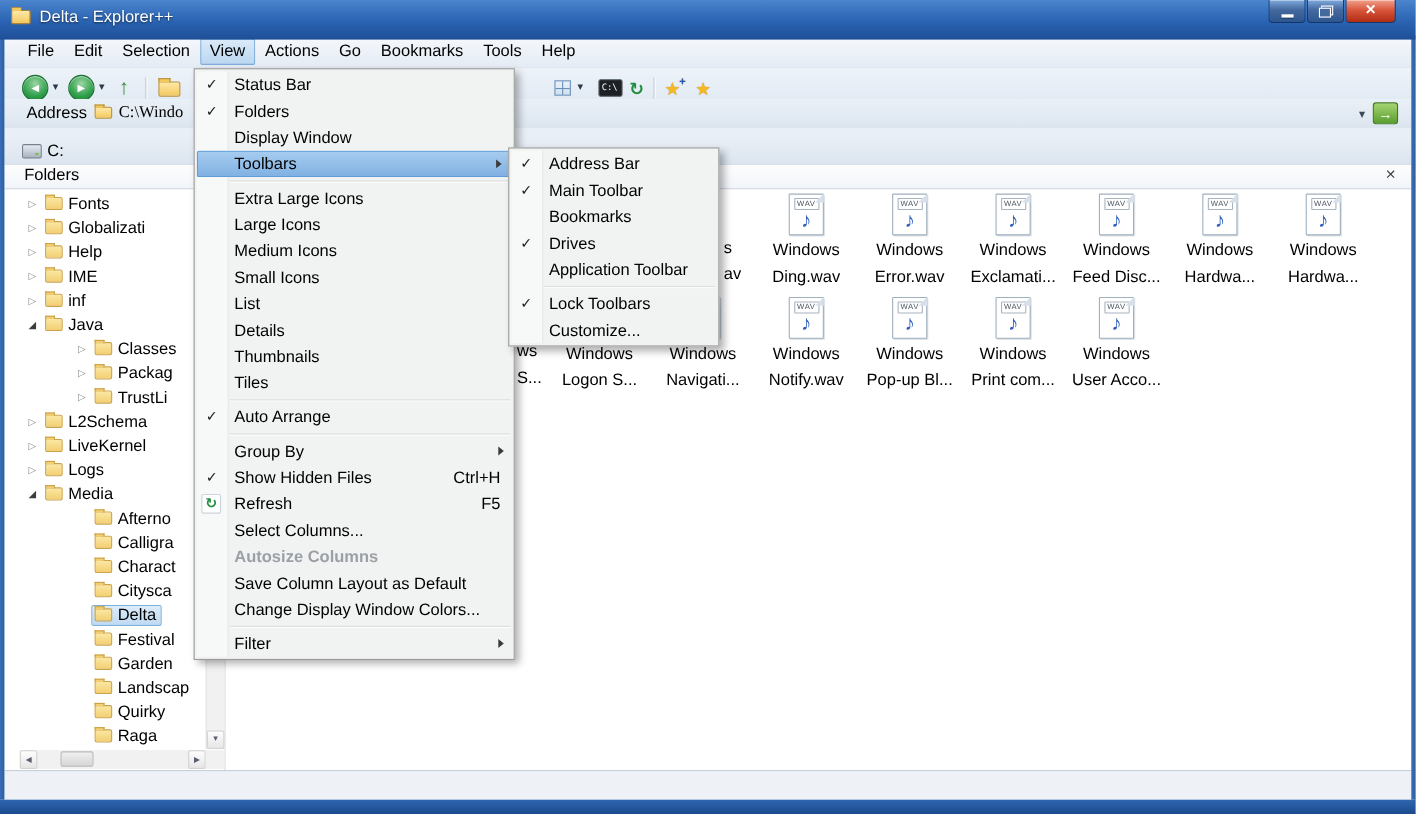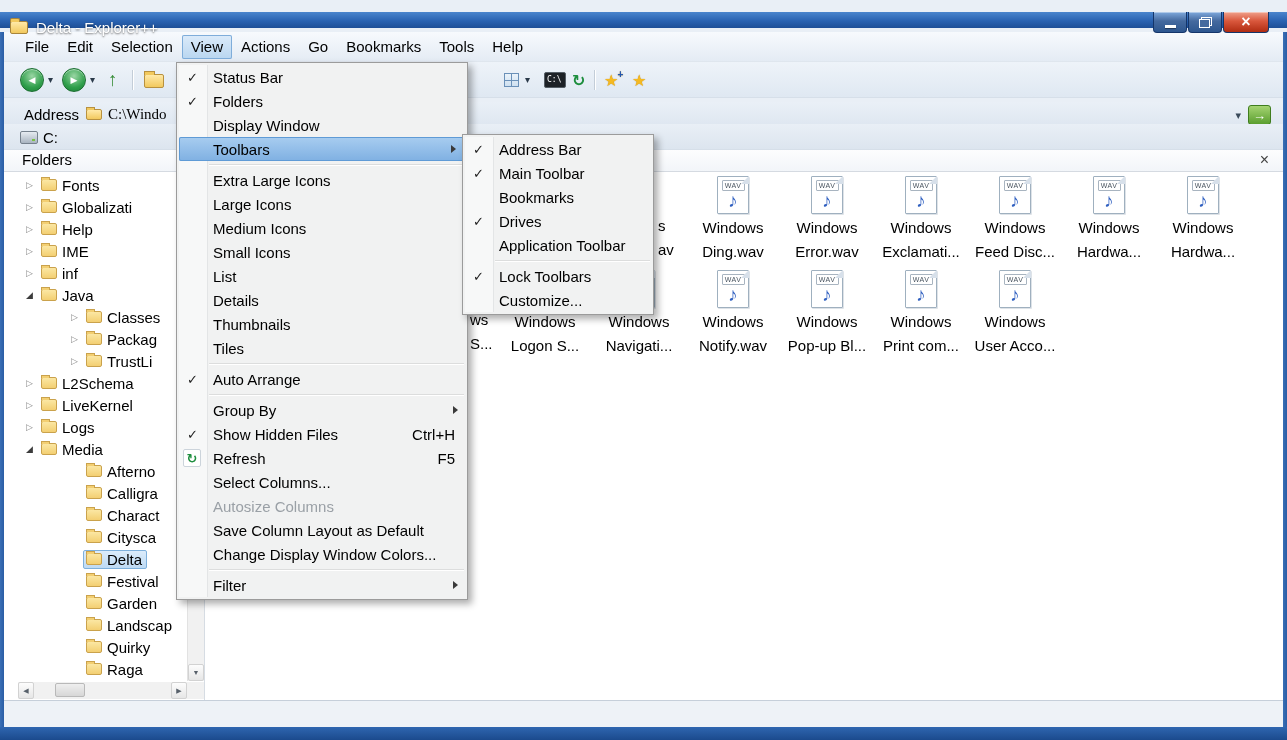--- a/index.html
+++ b/index.html
@@ -6,21 +6,21 @@
   html,body { background:#6b7785; }
   body { font-family:"Liberation Sans","DejaVu Sans",sans-serif; font-size:15px; color:#000; }
   .window { position:relative; width:1287px; height:740px; background:#e9eff6; overflow:hidden; }
 
   
   .frame-left,.frame-right { position:absolute; top:32px; bottom:13px; width:4px; background:linear-gradient(90deg,#3a6fb5,#2a5da5); z-index:5;}
   .frame-left{left:0;} .frame-right{right:0;}
   .bottom-frame { position:absolute; left:0; right:0; bottom:0; height:13px; background:linear-gradient(#2f66b0,#1b4a8d); z-index:5;}
 
   
-  .titlebar { position:absolute; left:0; top:12px; right:0; height:16px;
+  .titlebar { position:absolute; left:0; top:0; right:0; height:36px;
     background:linear-gradient(#4a85cd,#2a63b2 55%,#1e4f97); color:#fff; z-index:6; }
   .tb-folder { position:absolute; left:10px; top:9px; width:18px; height:13px;
     background:linear-gradient(#ffe9a8,#f2c95e); border:1px solid #a8853b; border-radius:2px; }
   .tb-folder::before { content:""; position:absolute; left:-1px; top:-4px; width:8px; height:3px;
     background:#f2c95e; border:1px solid #a8853b; border-bottom:none; border-radius:2px 2px 0 0; }
   .tb-title { position:absolute; left:36px; top:7px; font-size:15px; text-shadow:0 1px 2px rgba(0,0,0,.6); white-space:nowrap; }
   .win-btns { position:absolute; top:0; right:18px; display:flex; gap:1px; }
   .wbtn { width:34px; height:21px; border:1px solid #14356a; border-top:none; border-radius:0 0 4px 4px;
     background:linear-gradient(#7fa9dd,#44699e 45%,#2d568f); display:flex; align-items:center; justify-content:center;
     color:#fff; box-shadow:inset 0 1px 0 rgba(255,255,255,.4); }
@@ -54,21 +54,21 @@
   .views-icon::after  { content:""; position:absolute; top:6px; left:0; right:0; height:1px; background:#6a90b8; }
   .cmd-icon { position:absolute; top:10px; width:22px; height:16px; background:#1d2126; border:1px solid #555e66;
     border-radius:2px; color:#fff; font-size:8px; line-height:14px; padding-left:2px;
     font-family:"DejaVu Sans Mono",monospace; }
   .refresh-tool { position:absolute; top:9px; font-size:16px; font-weight:bold; color:#1e8e3e; }
   .star { position:absolute; top:9px; font-size:16px; color:#f5b921; text-shadow:0 0 1px #b07f0e; }
   .star.add::after { content:"+"; position:absolute; right:-5px; top:-2px; font-size:10px; font-weight:bold; color:#2457b0; }
   .up-arrow { position:absolute; top:7px; font-size:19px; font-weight:bold; color:#3a8f3a; }
 
   .addressrow { position:absolute; left:4px; right:4px; top:90px; height:26px;
-    background:linear-gradient(#eaf0f7,#dde6f0); border-bottom:1px solid #d6dfe9; z-index:4;margin-top:12px;}
+    background:linear-gradient(#eaf0f7,#dde6f0); border-bottom:1px solid #d6dfe9; z-index:4;}
   .addr-label { position:absolute; left:20px; top:4px; }
   .addr-folder { position:absolute; left:82px; top:7px; width:16px; height:11px;
     background:linear-gradient(#ffe9a8,#f2c95e); border:1px solid #b8913f; border-radius:2px; }
   .addr-folder::before { content:""; position:absolute; left:-1px; top:-3px; width:7px; height:2px;
     background:#f2c95e; border:1px solid #b8913f; border-bottom:none; }
   .addr-value { position:absolute; left:104px; top:4px; white-space:nowrap;font-family:Liberation Serif, serif; }
   .addr-drop { position:absolute; right:42px; top:7px; font-size:11px; color:#3a4a5a; }
   .go-btn { position:absolute; right:12px; top:3px; width:23px; height:20px;
     background:linear-gradient(#a5d472,#5a9e2f); border:1px solid #3f7d1e; border-radius:3px;
     color:#fff; font-weight:bold; display:flex; align-items:center; justify-content:center; font-size:13px; }
@@ -136,21 +136,21 @@
 
   
   .menu { position:absolute; background:#f1f2f2; border:1px solid #9b9b9b;
     box-shadow:4px 4px 7px rgba(0,0,0,.32); padding:2px 0; font-size:15px; }
   .menu::before { content:""; position:absolute; left:2px; top:2px; bottom:2px; width:28px;
     background:#f7f8f8; border-right:1px solid #e3e5e6; }
   .view-menu { left:176px; top:62px; width:292px; z-index:50; }
   .sub-menu  { left:462px; top:134px; width:192px; z-index:51; }
   .menu-item { position:relative; height:24px; display:flex; align-items:center; padding:0 12px 0 36px; white-space:nowrap; }
   .mi-shortcut { margin-left:auto; padding-left:20px; }
-  .menu-item.disabled { color:#9aa0a6; }
+  .menu-item.disabled { color:#9aa0a6;font-weight:bold; }
   .menu-item.highlighted { background:linear-gradient(#a8cdf0,#7fb0e2); box-shadow:inset 0 0 0 1px #5f9bd6; border-radius:2px; margin:0 2px; padding:0 10px 0 34px; }
   .menu-item.separator { height:7px; padding:0; }
   .menu-item.separator::after { content:""; position:absolute; left:32px; right:3px; top:3px; height:1px;
     background:#dcdddd; box-shadow:0 1px 0 #fff; }
   .check { display:none; position:absolute; left:10px; font-size:13px; color:#222; }
   .menu-item.checked .check { display:block; }
   .mi-icon { display:none; position:absolute; left:6px; width:18px; height:18px; align-items:center; justify-content:center;
     color:#1e8e3e; font-weight:bold; font-size:13px; background:#fff; border:1px solid #ccd4db; border-radius:2px; }
   .menu-item.has-icon .mi-icon { display:flex; }
   .mi-arrow { display:none; position:absolute; right:9px; width:0; height:0;

